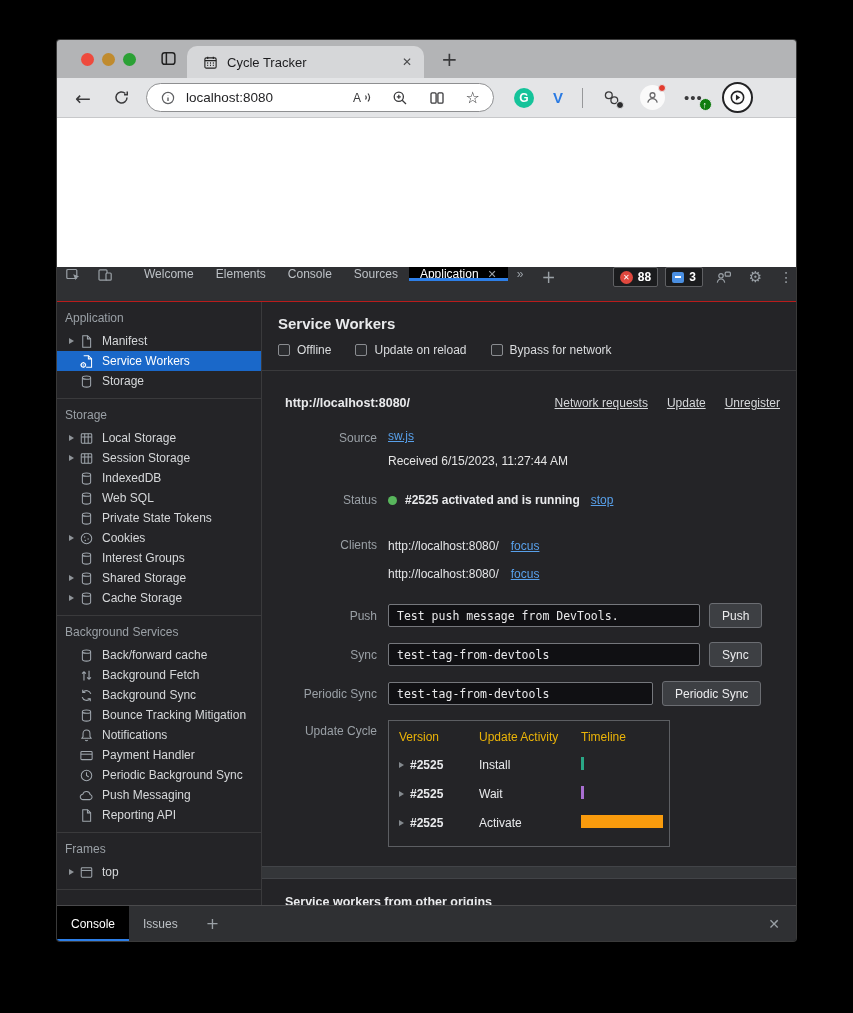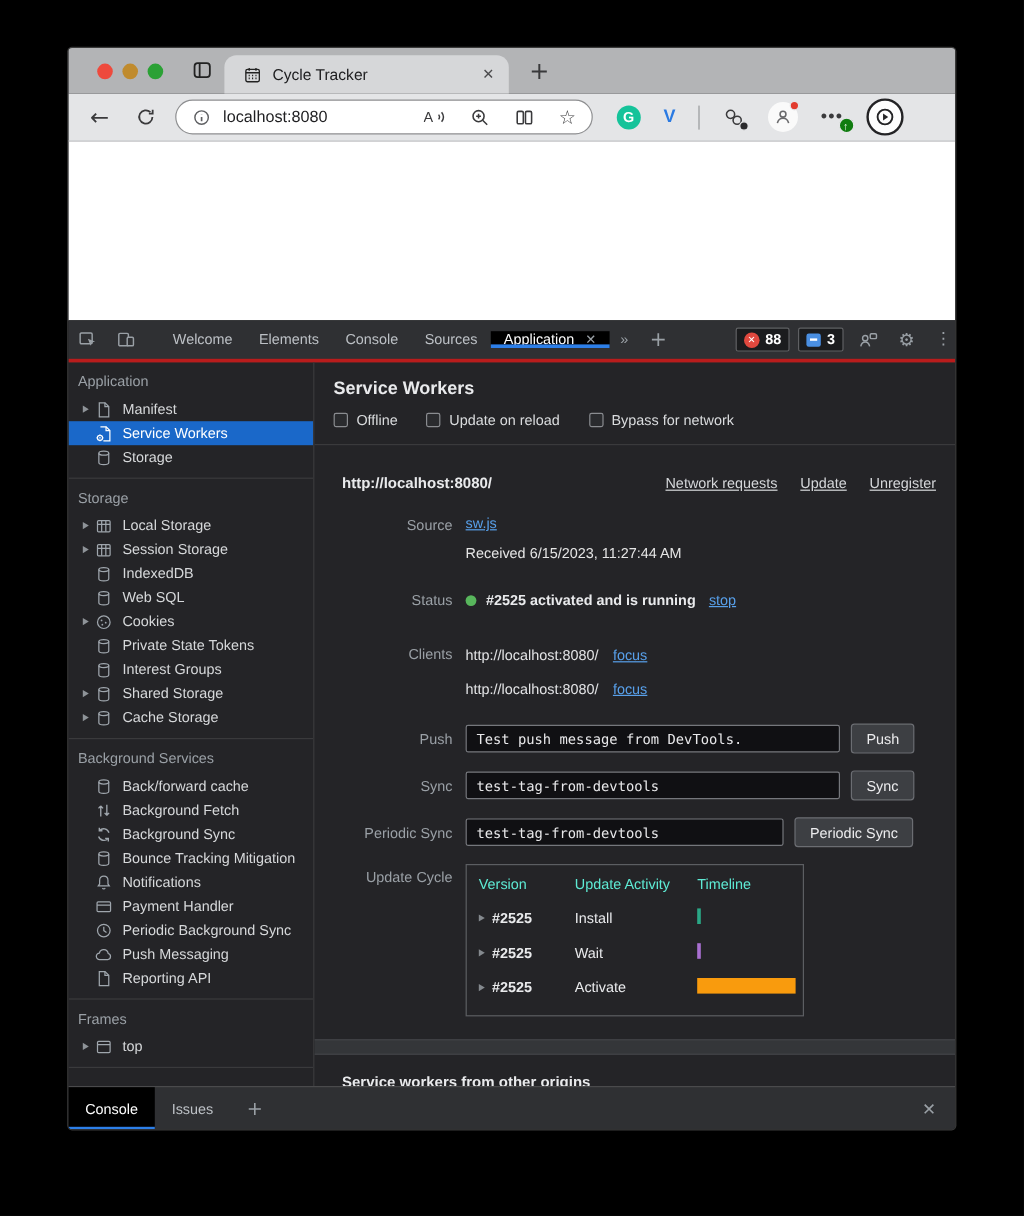--- a/index.html
+++ b/index.html
@@ -48,22 +48,22 @@
   .more-badge { position:absolute; right:-9px; bottom:-5px; width:13px; height:13px; border-radius:50%;
                 background:#107c10; color:#fff; font-size:9px; display:flex; align-items:center;
                 justify-content:center; border:1px solid #e4e5e7; }
   .copilot { width:31px; height:31px; border-radius:50%; border:2px solid #232325; background:#fdfdfd;
              display:flex; align-items:center; justify-content:center; color:#232325; }
 
   .page-viewport { height:149px; background:#fff; }
 
   
   .devtools { height:674px; display:flex; flex-direction:column; background:#242427; color:#d5d7da; }
-  .dt-strip { height:35px; flex:0 0 35px; background:#2f3033; display:flex; align-items:center;
-              border-bottom:3px solid #b91c1c; font-size:12px; color:#bdc1c6; }
+  .dt-strip { height:35px; flex:0 0 35px; background:#2f3033; display:flex; align-items:flex-start;
+              border-bottom:1px solid #b91c1c; font-size:12px; color:#bdc1c6; }
   .dt-strip .licon { display:flex; align-items:center; padding:0 8px; color:#9aa0a6; }
   .strip-sep { width:1px; background:#4a4a4c; margin:8px 6px; }
   #dt-tabs { display:flex; align-items:stretch; }
   .dt-tab { display:flex; align-items:center; padding:0 11px; position:relative; white-space:nowrap; }
   .dt-tab.active { background:#000; color:#fff; }
   .dt-tab.active::after { content:""; position:absolute; left:0; right:0; bottom:0; height:3px;
                           background:var(--accent); }
   .dt-tab-x { margin-left:9px; color:#9aa0a6; font-size:11px; }
   .dt-more, .dt-plus { display:flex; align-items:center; padding:0 9px; color:#9aa0a6; }
   .dt-plus { font-size:17px; font-family:"DejaVu Sans",sans-serif; }
@@ -120,21 +120,21 @@
   .mono-input { width:312px; height:23px; background:#101013; border:1px solid #75777c;
                 border-radius:2px; color:#e8e8ea; padding:0 8px;
                 font:11.5px "DejaVu Sans Mono", monospace; }
   .mono-input.narrow { width:265px; }
   .panel-btn { margin-left:9px; height:25px; padding:0 12px; background:#3d3f43;
                border:1px solid #6b6d72; border-radius:3px; color:#ececee; font-size:12px;
                font-family:"Liberation Sans",sans-serif; }
   .uc-table { width:282px; border:1px solid #5c5e62; padding:9px 10px 2px; }
   .uc-grid { display:grid; grid-template-columns:80px 102px 1fr; align-items:center;
              margin-bottom:13px; }
-  .uc-head { color:#5eead4; }
+  .uc-head { color:#eab308; }
   .uc-ver { display:flex; align-items:center; gap:6px; font-weight:bold; color:#e9eaec; }
   .chev-sm { width:0; height:0; border-left:5px solid #84898e; border-top:3.5px solid transparent;
              border-bottom:3.5px solid transparent; }
   .uc-act { color:#e9eaec; }
   .uc-bar { height:13px; }
   .section-gap { height:13px; background:#343639; border-top:1px solid #424448;
                  border-bottom:1px solid #424448; margin-top:19px; }
   .other { padding:16px 16px 0 23px; }
   .other-title { font-weight:bold; font-size:12.5px; color:#e9eaec; }
 
@@ -383,40 +383,40 @@
               <span class="chev hidden"></span>
               <span class="tree-icon">
                 <svg width="15" height="15" viewBox="0 0 16 16" fill="none" stroke="currentColor" stroke-width="1.1">
                   <ellipse cx="8" cy="3.9" rx="4.4" ry="1.8"></ellipse>
                   <path d="M3.6 3.9v8.2c0 1 2 1.9 4.4 1.9s4.4-.9 4.4-1.9V3.9"></path>
                 </svg>
               </span>
               <span class="tree-label">Web SQL</span>
             </div>
             <div class="tree-item">
+              <span class="chev hidden"></span>
+              <span class="tree-icon">
+                <svg width="15" height="15" viewBox="0 0 16 16" fill="none" stroke="currentColor" stroke-width="1.1">
+                  <ellipse cx="8" cy="3.9" rx="4.4" ry="1.8"></ellipse>
+                  <path d="M3.6 3.9v8.2c0 1 2 1.9 4.4 1.9s4.4-.9 4.4-1.9V3.9"></path>
+                </svg>
+              </span>
+              <span class="tree-label">Private State Tokens</span>
+            </div>
+            <div class="tree-item">
               <span class="chev"></span>
               <span class="tree-icon">
                 <svg width="15" height="15" viewBox="0 0 16 16" fill="none" stroke="currentColor" stroke-width="1.1">
                   <circle cx="8" cy="8" r="5.6"></circle>
                   <circle cx="6" cy="6.4" r=".8" fill="currentColor" stroke="none"></circle>
                   <circle cx="9.7" cy="8.4" r=".8" fill="currentColor" stroke="none"></circle>
                   <circle cx="6.7" cy="10.2" r=".8" fill="currentColor" stroke="none"></circle>
                 </svg>
               </span>
               <span class="tree-label">Cookies</span>
-            </div>
-            <div class="tree-item">
-              <span class="chev hidden"></span>
-              <span class="tree-icon">
-                <svg width="15" height="15" viewBox="0 0 16 16" fill="none" stroke="currentColor" stroke-width="1.1">
-                  <ellipse cx="8" cy="3.9" rx="4.4" ry="1.8"></ellipse>
-                  <path d="M3.6 3.9v8.2c0 1 2 1.9 4.4 1.9s4.4-.9 4.4-1.9V3.9"></path>
-                </svg>
-              </span>
-              <span class="tree-label">Private State Tokens</span>
             </div>
             <div class="tree-item">
               <span class="chev hidden"></span>
               <span class="tree-icon">
                 <svg width="15" height="15" viewBox="0 0 16 16" fill="none" stroke="currentColor" stroke-width="1.1">
                   <ellipse cx="8" cy="3.9" rx="4.4" ry="1.8"></ellipse>
                   <path d="M3.6 3.9v8.2c0 1 2 1.9 4.4 1.9s4.4-.9 4.4-1.9V3.9"></path>
                 </svg>
               </span>
               <span class="tree-label">Interest Groups</span>

